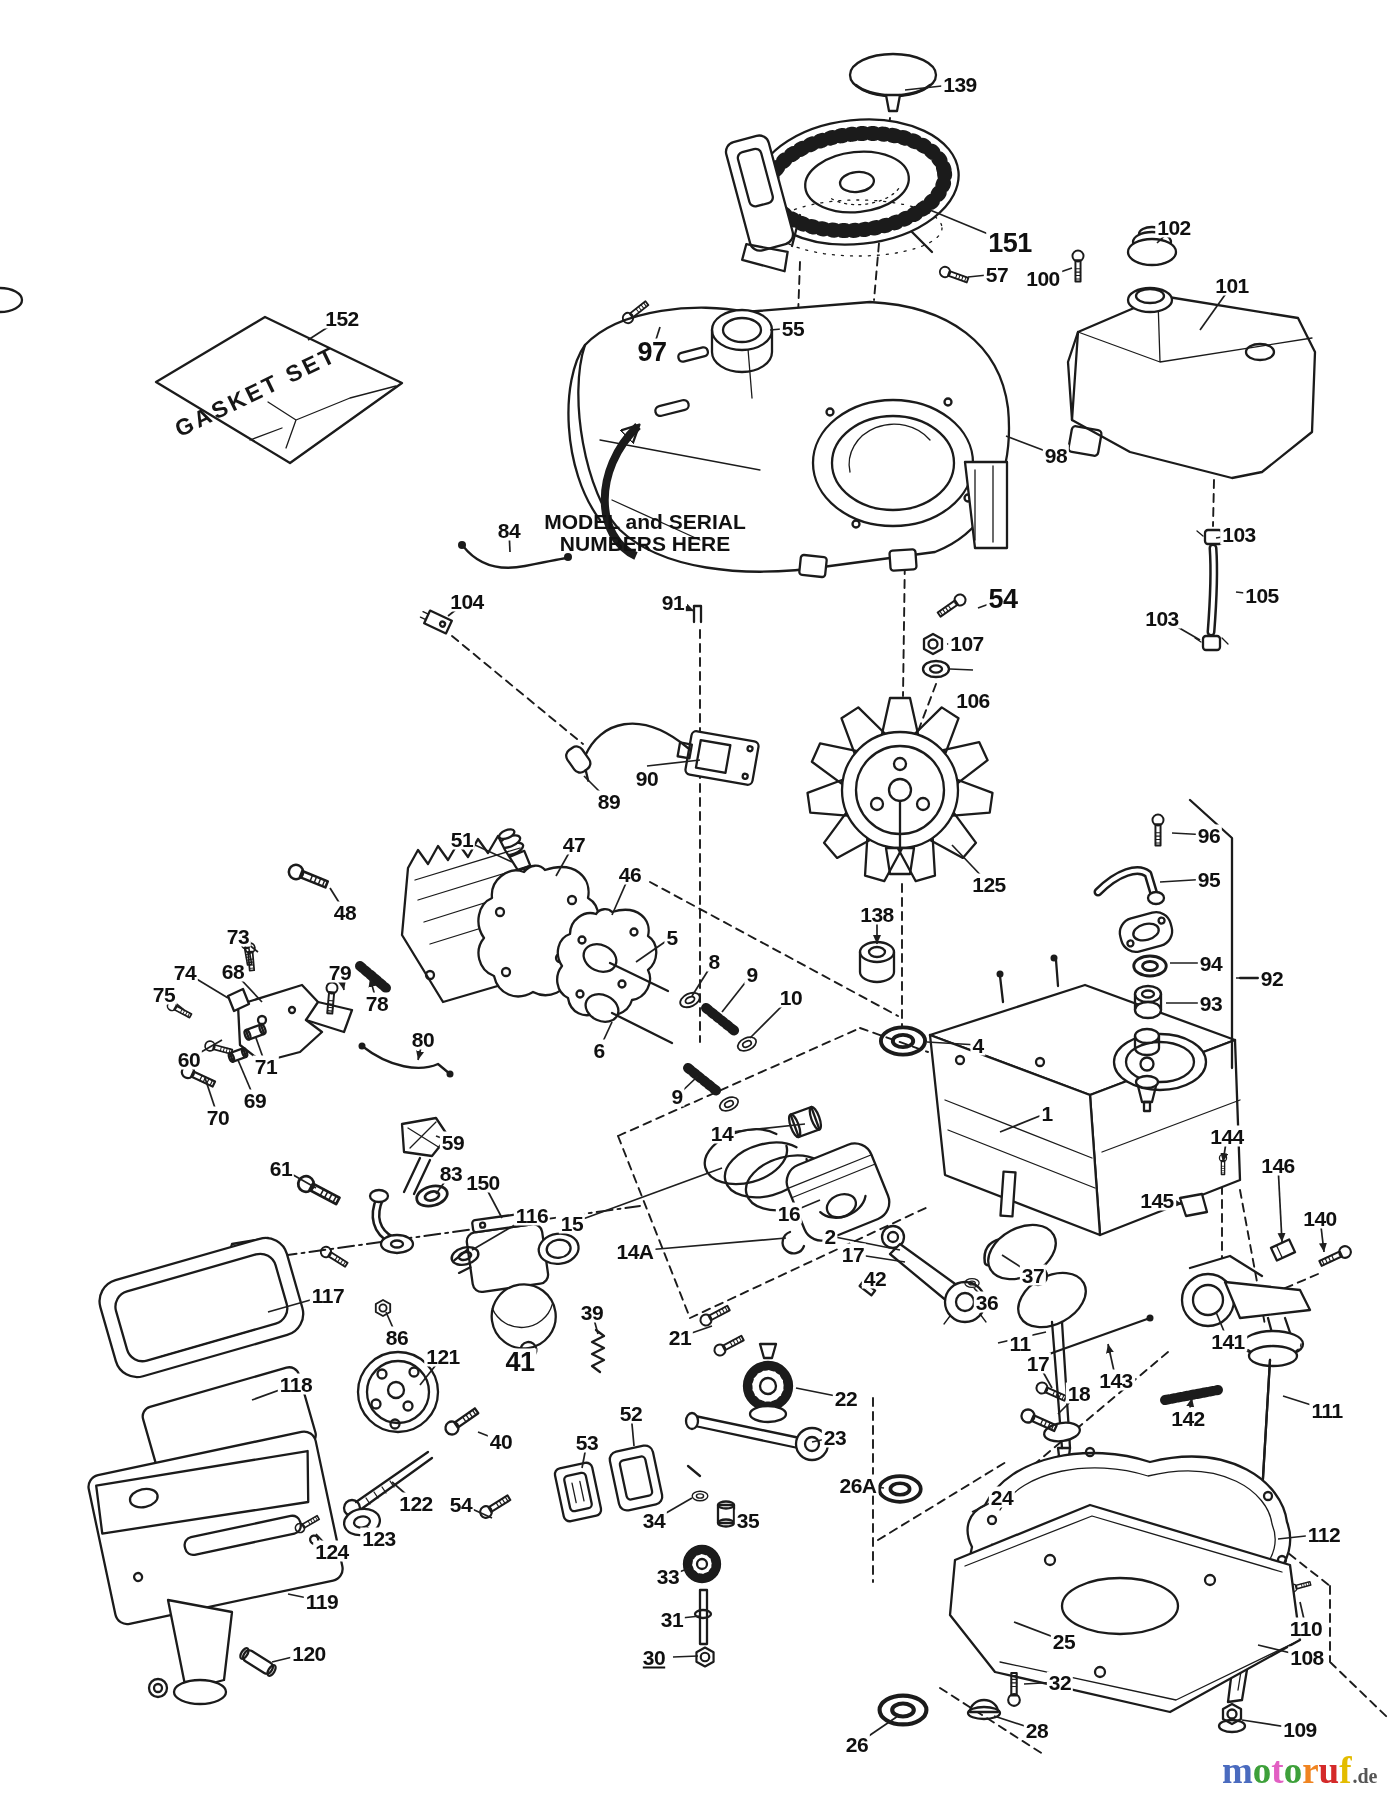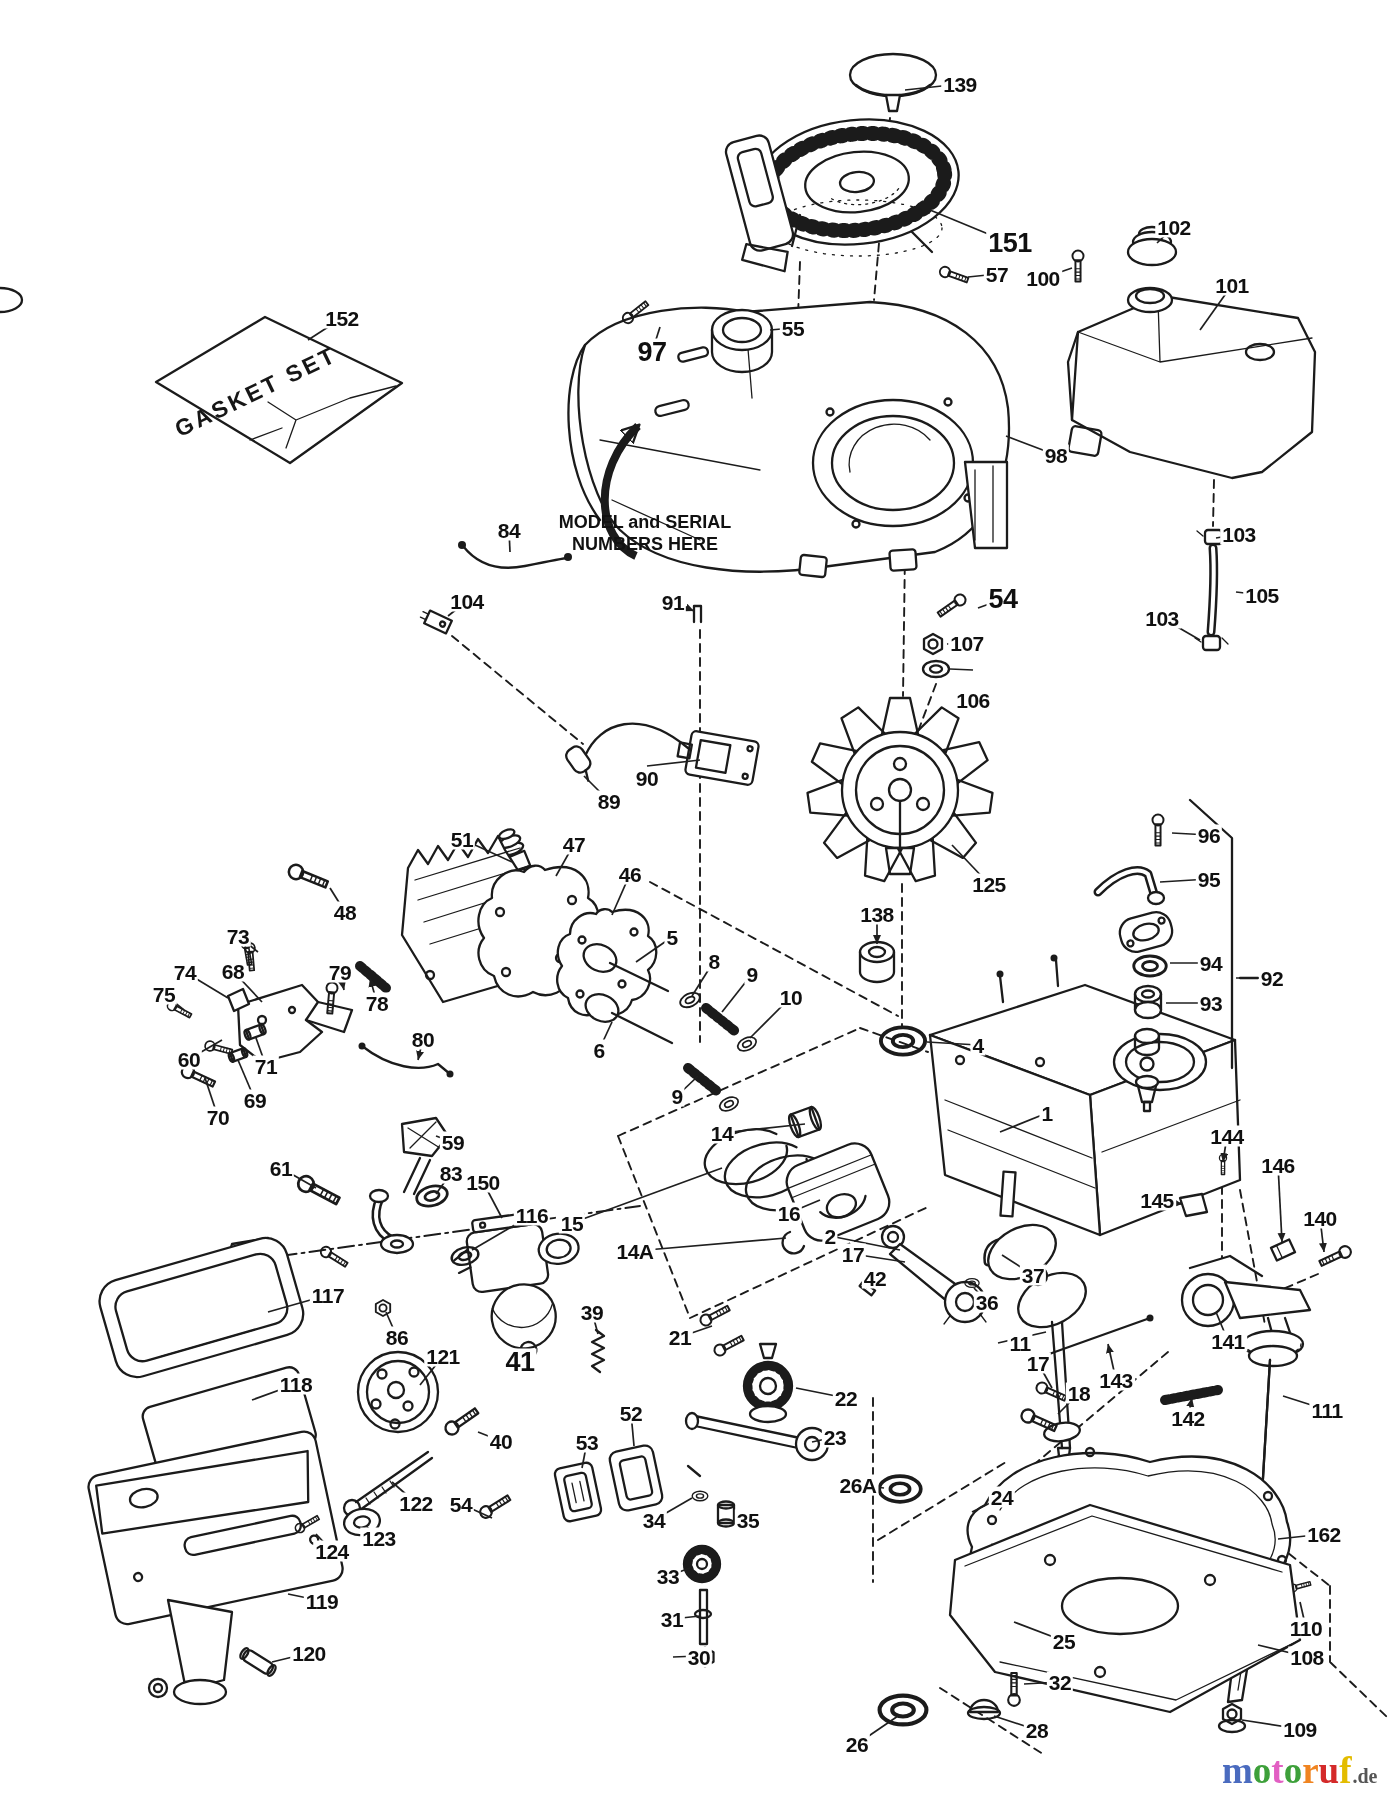--- a/index.html
+++ b/index.html
@@ -15,21 +15,21 @@
   #art .tick{stroke-width:15;stroke-dasharray:2.5 8;}
   #art .teeth{stroke-width:9;stroke-dasharray:2.5 5;}
   #art .coil{stroke-width:10;stroke-dasharray:3.5 3;}
   #art .tube{stroke-width:9;}
   #art .tubein{stroke:#ffffff;stroke-width:4;}
   #leads line{stroke:#1f1f1f;stroke-width:1.7;}
   .part-label{position:absolute;transform:translate(-50%,-50%);font-weight:bold;font-size:21px;
         letter-spacing:-0.5px;color:#101010;background:#ffffff;padding:0 2px;line-height:1;white-space:nowrap;}
   .part-label.big{font-size:27px;}
   #model-note{position:absolute;left:645px;top:511px;transform:translateX(-50%);text-align:center;
-        font-weight:bold;font-size:18px;line-height:22px;color:#111;white-space:nowrap;}
+        font-weight:bold;font-size:21px;line-height:22px;color:#111;white-space:nowrap;}
   #gasket-text{position:absolute;left:256px;top:392px;transform:translate(-50%,-50%) rotate(-26deg);
         font-weight:bold;font-size:23px;letter-spacing:3px;color:#161616;white-space:nowrap;}
   #logo{position:absolute;left:1222px;top:1752px;display:flex;align-items:baseline;
         font-family:"Liberation Serif",serif;font-weight:bold;}
   #logo .lt{font-size:37px;line-height:1;}
   #logo .dom{font-size:20px;color:#555;margin-left:1px;}
 </style>
 </head>
 <body>
 
@@ -787,26 +787,26 @@
       <span class="part-label" style="left: 631px; top: 1413px;">52</span>
       <span class="part-label" style="left: 680px; top: 1337px;">21</span>
       <span class="part-label" style="left: 846px; top: 1398px;">22</span>
       <span class="part-label" style="left: 835px; top: 1437px;">23</span>
       <span class="part-label" style="left: 858px; top: 1485px;">26A</span>
       <span class="part-label" style="left: 1002px; top: 1497px;">24</span>
       <span class="part-label" style="left: 748px; top: 1520px;">35</span>
       <span class="part-label" style="left: 654px; top: 1520px;">34</span>
       <span class="part-label" style="left: 668px; top: 1576px;">33</span>
       <span class="part-label" style="left: 672px; top: 1619px;">31</span>
-      <span class="part-label" style="left: 699px; top: 1657px;">30</span>
+      <span class="part-label" style="left: 654px; top: 1657px; text-decoration: underline;">30</span>
       <span class="part-label" style="left: 857px; top: 1744px;">26</span>
       <span class="part-label" style="left: 1064px; top: 1641px;">25</span>
       <span class="part-label" style="left: 1060px; top: 1682px;">32</span>
       <span class="part-label" style="left: 1037px; top: 1730px;">28</span>
-      <span class="part-label" style="left: 1324px; top: 1534px;">162</span>
+      <span class="part-label" style="left: 1324px; top: 1534px;">112</span>
       <span class="part-label" style="left: 1306px; top: 1628px;">110</span>
       <span class="part-label" style="left: 1307px; top: 1657px;">108</span>
       <span class="part-label" style="left: 1300px; top: 1729px;">109</span>
     </div>
 
 <div id="logo">
   <span id="logo-letters" style="display:inline-flex">
         <span class="lt" style="color: rgb(74, 107, 191);">m</span>
         <span class="lt" style="color: rgb(61, 160, 58);">o</span>
         <span class="lt" style="color: rgb(226, 95, 195);">t</span>

